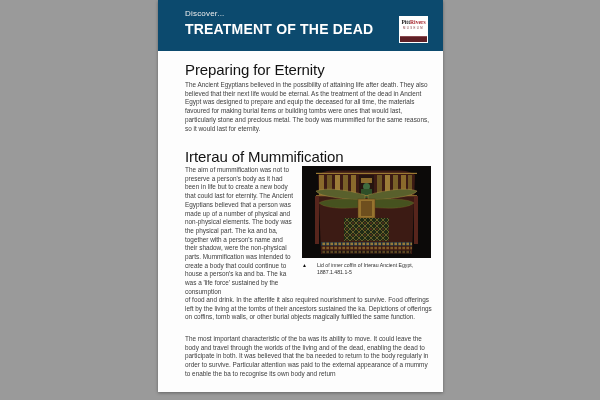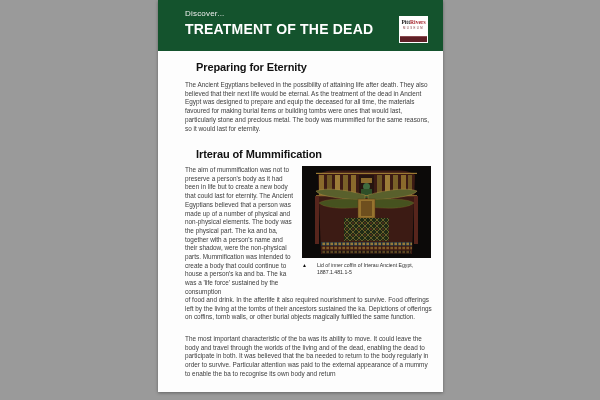--- a/index.html
+++ b/index.html
@@ -1,33 +1,33 @@
 <!DOCTYPE html>
 <html><head>
 <meta charset="utf-8">
 <style>
   html,body{margin:0;padding:0;}
   body{width:600px;height:400px;overflow:hidden;background:#9a9a9a;
        font-family:"Liberation Sans", sans-serif;}
   .screen{position:relative;width:600px;height:400px;background:#9a9a9a;}
   .paper{position:absolute;left:158px;top:0;width:285px;height:392px;
          background:#fdfdfd;box-shadow:0 1px 3px rgba(0,0,0,.35);}
-  .header{position:absolute;left:0;top:0;width:285px;height:51px;background:#14532d;}
+  .header{position:absolute;left:0;top:0;width:285px;height:51px;background:#0c4a6e;}
   .kicker{position:absolute;left:27px;top:9px;font-size:8px;color:#ededed;letter-spacing:.2px;}
   .title{position:absolute;left:27px;top:21px;font-size:14px;font-weight:bold;color:#ffffff;
          letter-spacing:.2px;white-space:nowrap;}
   .logo{position:absolute;right:15px;top:16px;width:29px;height:27px;background:#ffffff;
         overflow:hidden;text-align:center;}
   .logo-name{font-family:"Liberation Serif", serif;font-weight:bold;font-size:5.6px;
              line-height:8px;margin-top:2px;color:#1c1c1c;white-space:nowrap;}
   .logo-name .red{color:#a5242c;}
   .logo-sub{font-size:2.8px;letter-spacing:1.4px;color:#7a3034;line-height:4px;}
   .logo-strip{position:absolute;left:1px;right:1px;bottom:1px;height:5px;background:#5f1f26;
               border-top:1px solid #8a4a50;}
-  .h1{position:absolute;left:38px;font-size:11px;font-weight:bold;color:#121212;
+  .h1{position:absolute;left:27px;font-size:15px;font-weight:normal;color:#121212;
       letter-spacing:-.1px;white-space:nowrap;margin:0;}
   .h1.first{top:61px;}
   .h1.second{top:148px;}
   .body{position:absolute;left:27px;font-size:6.4px;line-height:8.7px;color:#3c3c3c;
         margin:0;text-align:left;}
   .p1{top:81px;width:247px;}
   .colText{top:166px;width:109px;}
   .p2b{top:296px;width:248px;}
   .p3{top:335px;width:248px;}
   .figure{position:absolute;left:144px;top:166px;width:129px;margin:0;}

